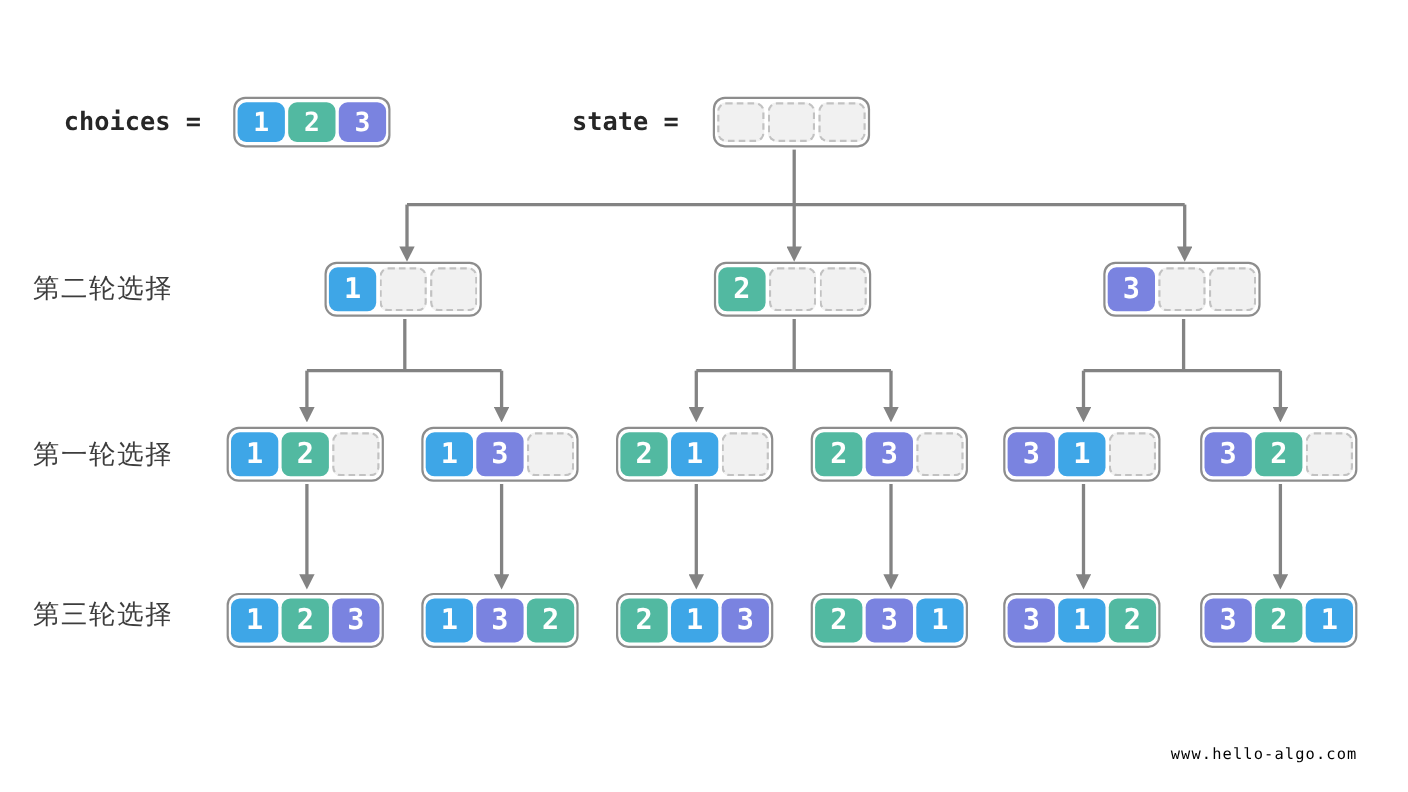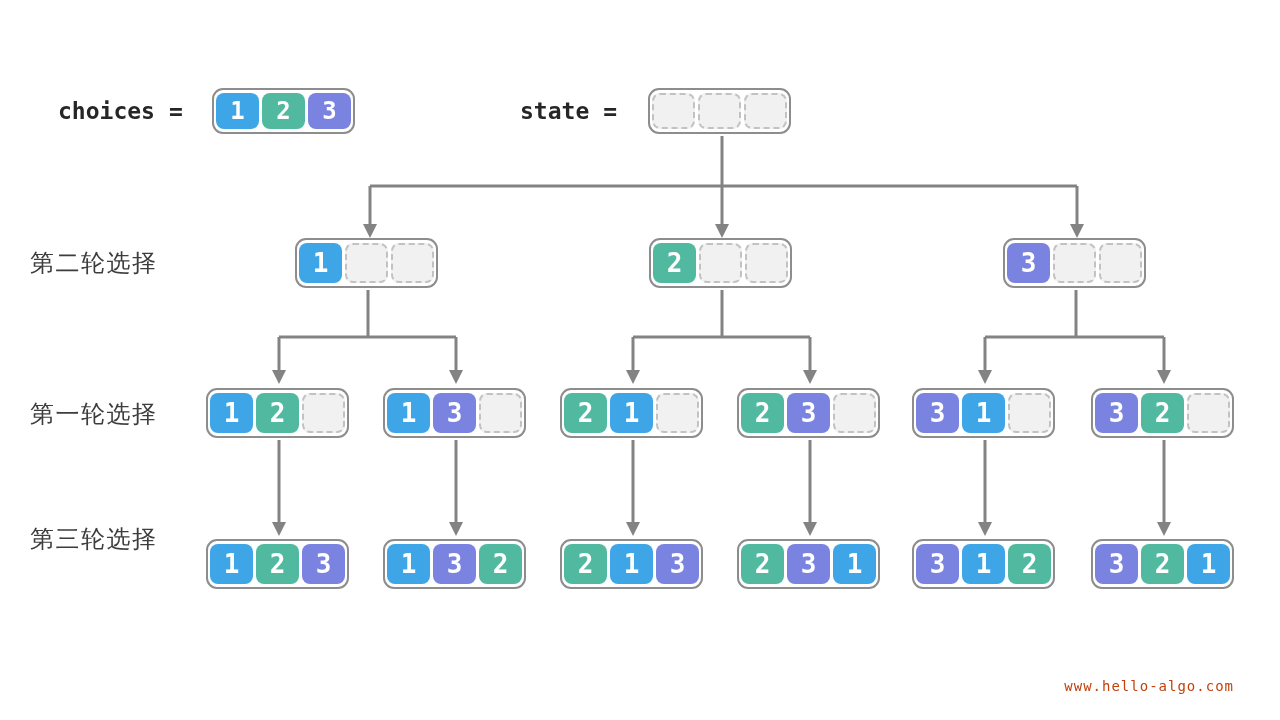--- a/index.html
+++ b/index.html
@@ -28,21 +28,21 @@
   }
   .node.top .cell{height:36px;font-size:24px;}
   .cell.empty{background:#f1f1f1;border:2px dashed #c2c2c2;}
   .row-label{
     position:absolute;left:30px;font-size:24px;line-height:28px;
     color:#3d3d3d;letter-spacing:1.5px;white-space:nowrap;
   }
   .watermark{
     position:absolute;right:46px;top:678px;font-size:14px;
     font-family:"DejaVu Sans Mono","Liberation Mono",monospace;
-    color:#c2410c;letter-spacing:1px;
+    color:#000000;letter-spacing:1px;
   }
 </style>
 </head>
 <body>
 
 <div class="canvas">
 
   <svg class="connectors" width="1280" height="720" viewBox="0 0 1280 720">
     <defs>
       <marker id="arrow" markerUnits="userSpaceOnUse" markerWidth="14" markerHeight="14" viewBox="0 0 14 14" refX="2" refY="7" orient="auto">
@@ -93,21 +93,21 @@
     <span>=</span>
   </div>
   <div class="node top" style="left:648px;top:88px">
       <span class="cell empty"></span>
       <span class="cell empty"></span>
       <span class="cell empty"></span>
     </div>
 
   <div class="row-label" style="top:249px">第二轮选择</div>
   <div class="row-label" style="top:400px">第一轮选择</div>
-  <div class="row-label" style="top:525px">第三轮选择</div>
+  <div class="row-label" style="top:545px">第三轮选择</div>
 
   <div class="node" style="left:295px;top:238px">
       <span class="cell" style="background: rgb(62, 166, 231);">1</span>
       <span class="cell empty"></span>
       <span class="cell empty"></span>
     </div>
   <div class="node" style="left:649px;top:238px">
       <span class="cell" style="background: rgb(82, 185, 161);">2</span>
       <span class="cell empty"></span>
       <span class="cell empty"></span>

